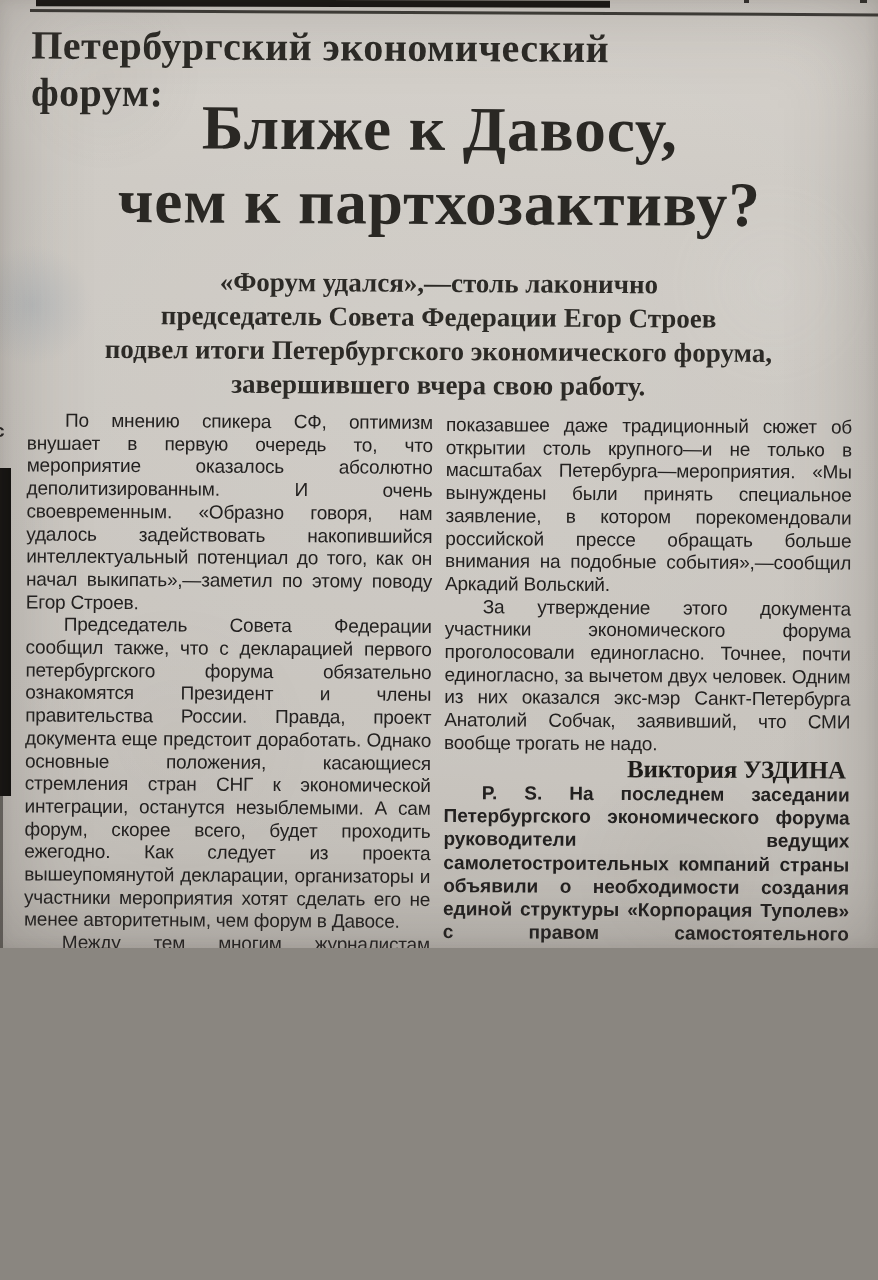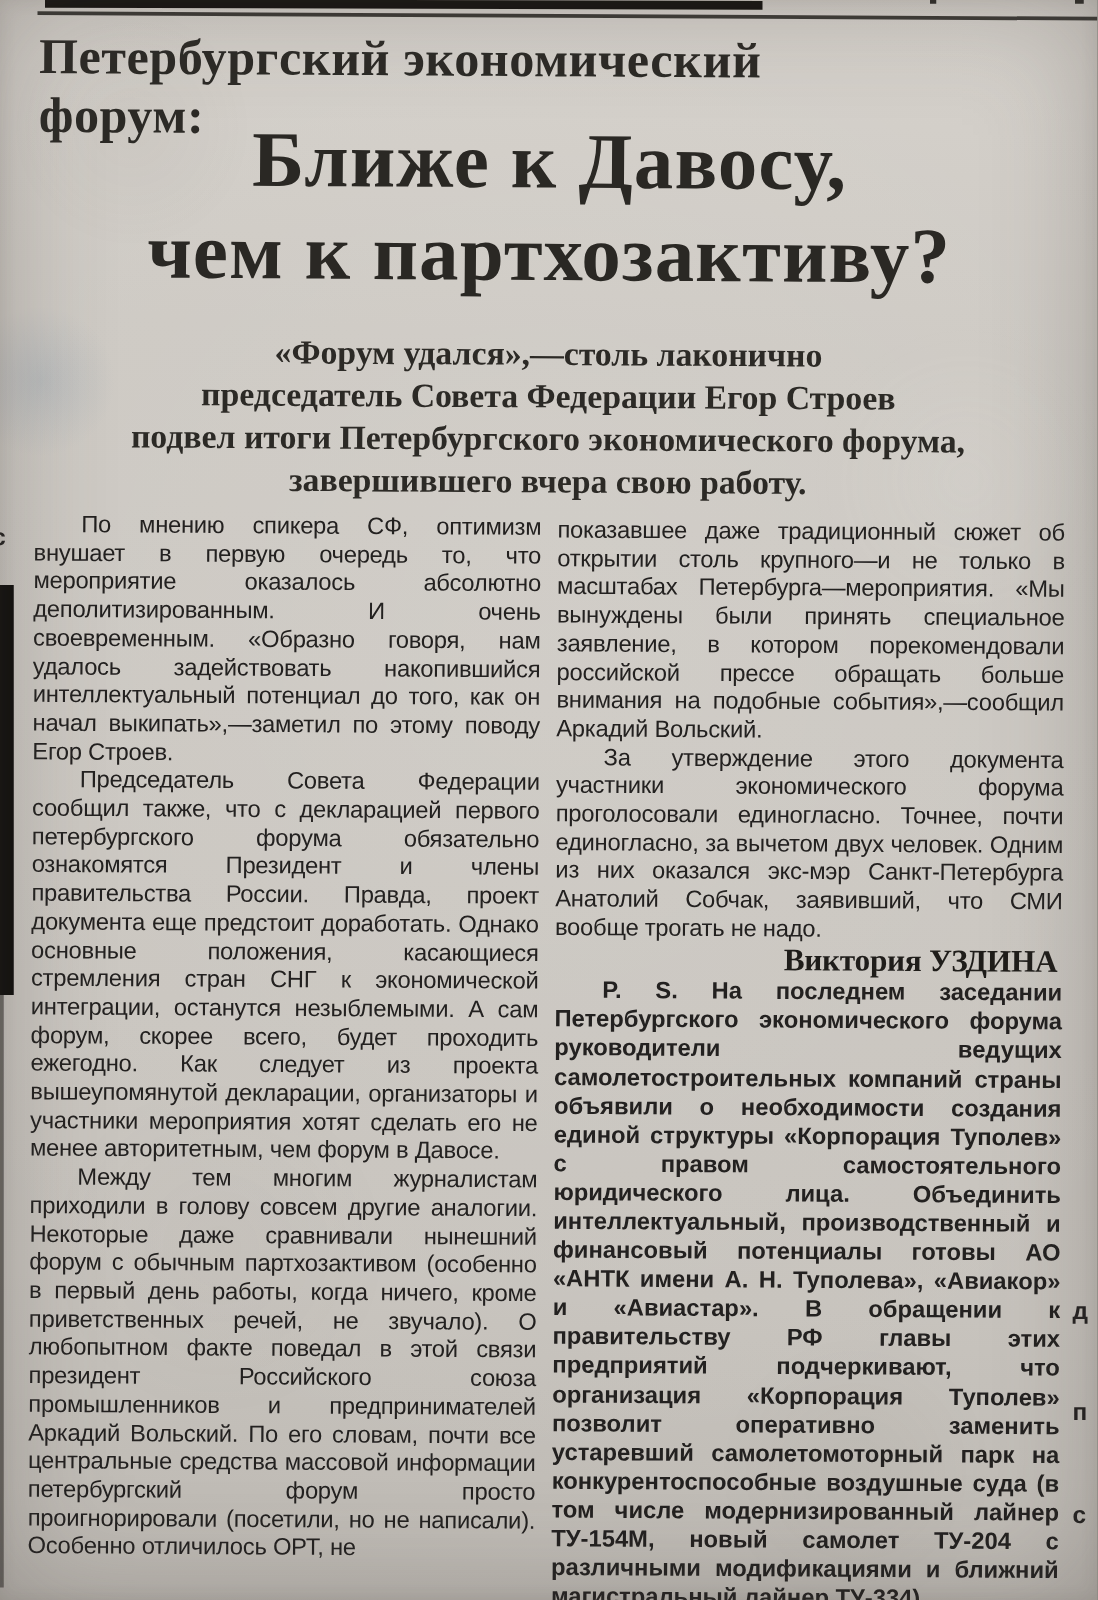--- a/index.html
+++ b/index.html
@@ -1,17 +1,17 @@
 <!DOCTYPE html>
 <html lang="ru"><head>
 <meta charset="utf-8">
 <style>
   html,body{margin:0;padding:0;background:#8a8680;}
   #page{
-    position:relative;width:878px;height:1280px;overflow:hidden;
+    position:relative;width:878px;height:948px;overflow:hidden;
     background:
       radial-gradient(ellipse 120% 90% at 50% 40%, rgba(255,255,252,0.10), rgba(0,0,0,0) 60%),
       linear-gradient(183deg,#d5d1cb 0%, #cdc9c3 22%, #cac6c0 55%, #c7c3bd 80%, #bcb8b2 100%);
     font-family:"Liberation Sans", sans-serif;
     color:#24221f;
   }
   .vignette{position:absolute;inset:0;pointer-events:none;
     box-shadow:inset 0 0 90px rgba(70,64,58,.30), inset 0 0 14px rgba(70,64,58,.12);}
   .mottle{position:absolute;inset:0;pointer-events:none;opacity:.5;
     background:

